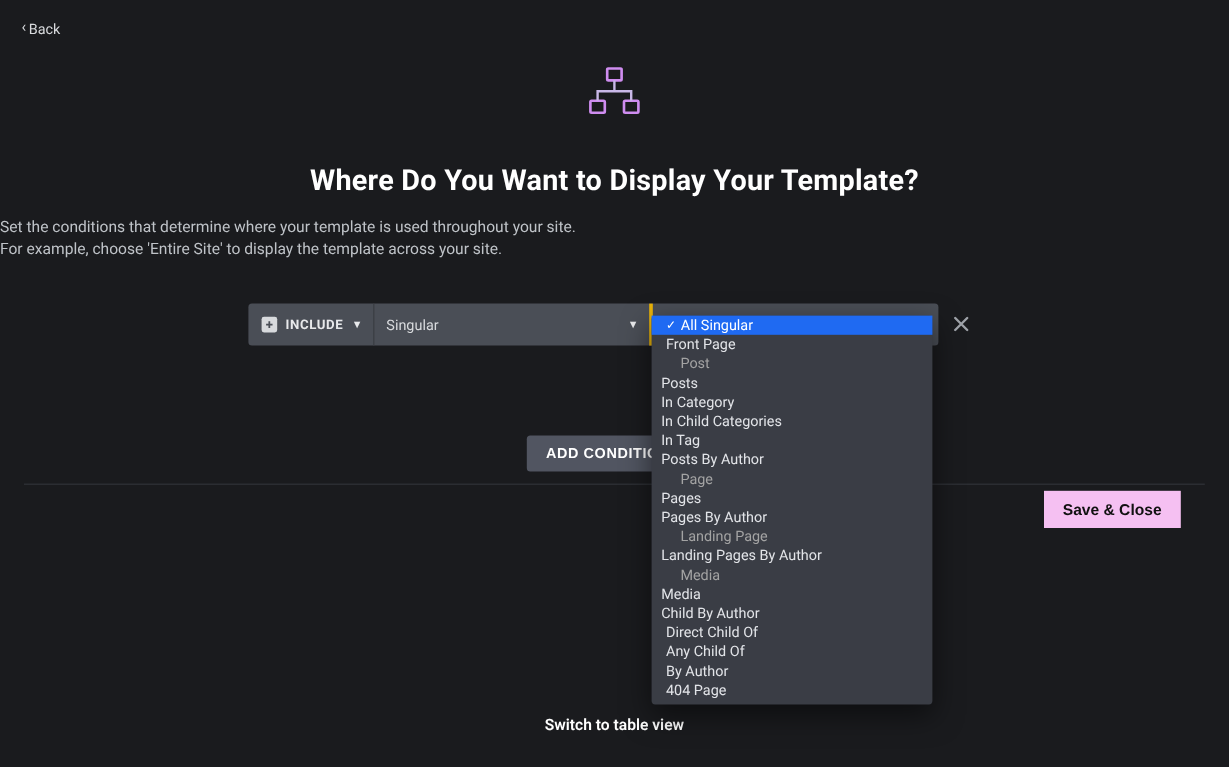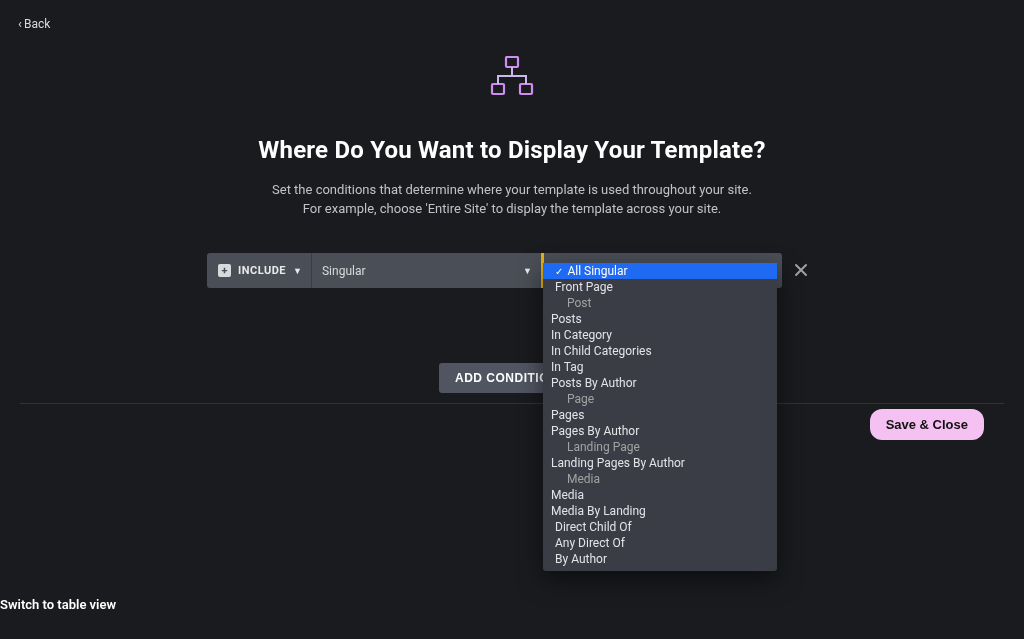--- a/index.html
+++ b/index.html
@@ -39,21 +39,21 @@
     font-size: 24px;
     font-weight: 700;
     color: #ffffff;
     letter-spacing: 0.2px;
   }
   .page-subtitle {
     position: absolute;
     top: 180px;
     left: 0;
     right: 0;
-    text-align: center;
+    text-align: left;
     font-size: 13px;
     line-height: 19px;
     color: #bfc3c8;
   }
   .condition-row {
     position: absolute;
     top: 253px;
     left: 207px;
     width: 575px;
     height: 35px;
@@ -190,29 +190,30 @@
   }
   .save-close {
     position: absolute;
     top: 409px;
     right: 40px;
     background: #f5c0f2;
     color: #111;
     font-size: 13px;
     font-weight: 700;
     border: none;
-    border-radius: 12px;
+    border-radius: 0;
     padding: 8px 16px;
     cursor: pointer;
   }
   .switch-view {
     position: absolute;
     top: 597px;
     left: 0;
     right: 0;
+    text-align: center;
     font-size: 13px;
     font-weight: 600;
     color: #ffffff;
   }
 </style>
 </head>
 <body>
 
 <div class="back-link">
   <span class="back-caret">‹</span>
@@ -265,24 +266,25 @@
     <div class="dropdown-item">In Child Categories</div>
     <div class="dropdown-item">In Tag</div>
     <div class="dropdown-item">Posts By Author</div>
     <div class="dropdown-group">Page</div>
     <div class="dropdown-item">Pages</div>
     <div class="dropdown-item">Pages By Author</div>
     <div class="dropdown-group">Landing Page</div>
     <div class="dropdown-item">Landing Pages By Author</div>
     <div class="dropdown-group">Media</div>
     <div class="dropdown-item">Media</div>
-    <div class="dropdown-item">Media By Landing</div>
+    <div class="dropdown-item">Child By Author</div>
     <div class="dropdown-item top-level">Direct Child Of</div>
-    <div class="dropdown-item top-level">Any Direct Of</div>
+    <div class="dropdown-item top-level">Any Child Of</div>
     <div class="dropdown-item top-level">By Author</div>
+    <div class="dropdown-item top-level">404 Page</div>
   </div>
 
 <button class="add-condition">ADD CONDITION</button>
 
 <div class="hr-line"></div>
 
 <button class="save-close">Save &amp; Close</button>
 
 <div class="switch-view">Switch to table view</div>
 

